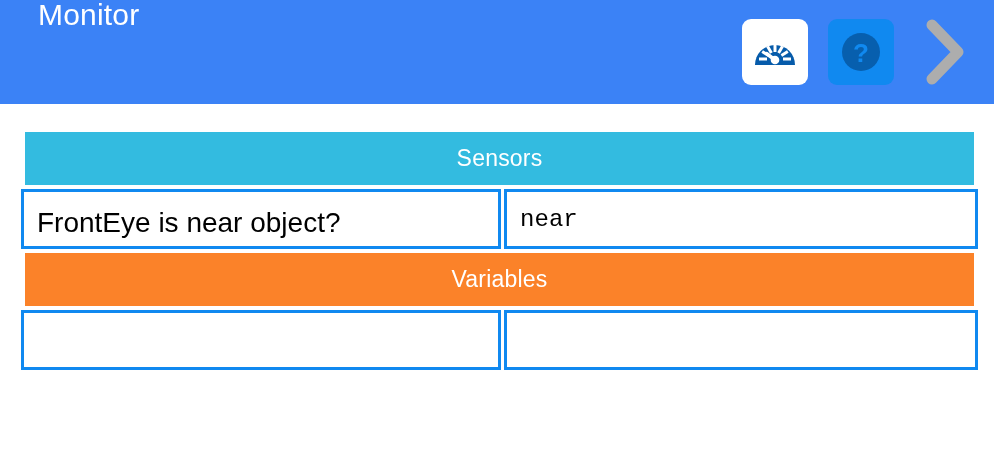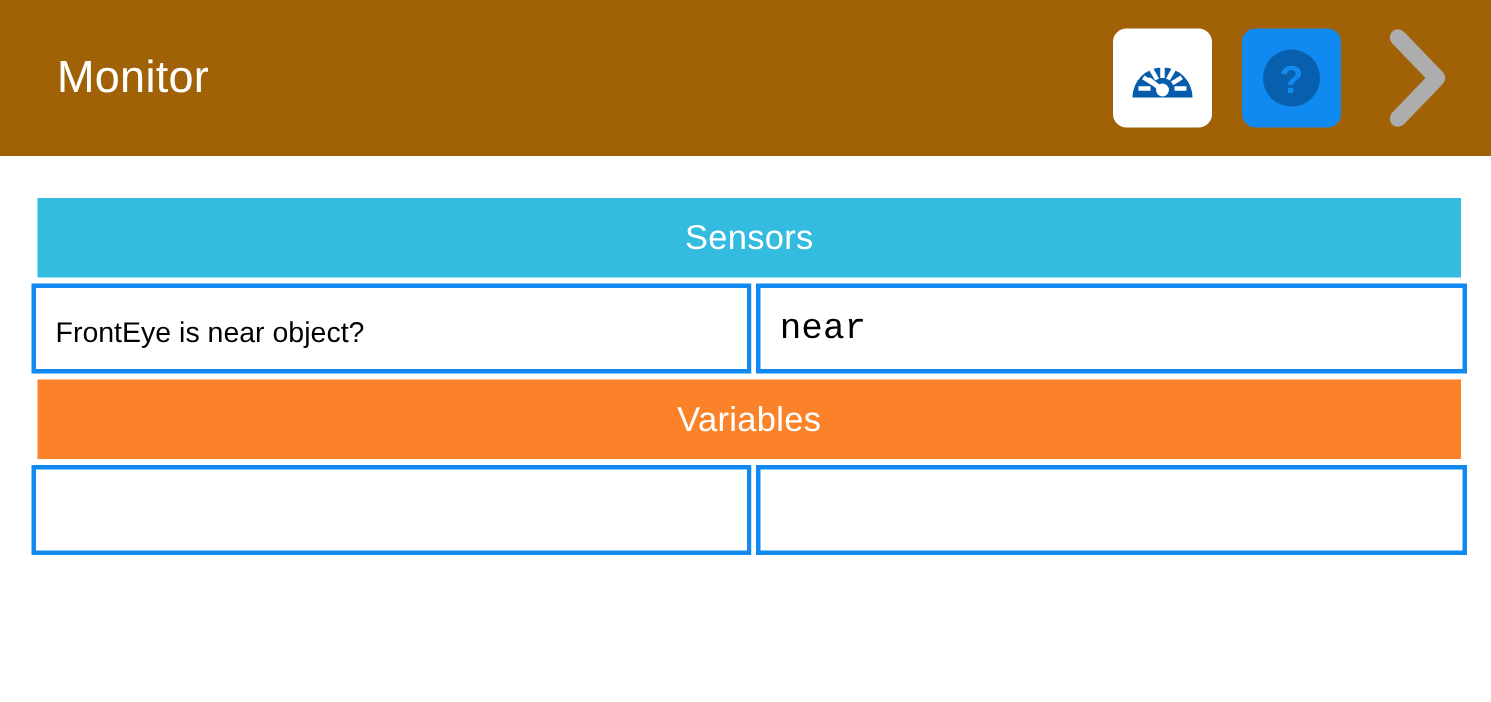--- a/index.html
+++ b/index.html
@@ -12,23 +12,22 @@
     height: 468px;
     overflow: hidden;
     font-family: "Liberation Sans", sans-serif;
     -webkit-font-smoothing: antialiased;
   }
 
   
   .appbar {
     position: relative;
     height: 104px;
-    background: #a16207;
+    background: #3b82f6;
     display: flex;
-    align-items: center;
     box-sizing: border-box;
     padding: 0 18px 0 38px;
   }
   .appbar-title {
     color: #ffffff;
     font-size: 30px;
     font-weight: 500;
     letter-spacing: 0.2px;
     line-height: 1;
     white-space: nowrap;
@@ -92,21 +91,21 @@
   .cell {
     border: 3px solid #1089F0;
     background: #ffffff;
     box-sizing: border-box;
     height: 60px;
     vertical-align: middle;
   }
   .cell-name {
     width: 481px;
     padding: 8px 0 0 13px;
-    font-size: 19px;
+    font-size: 28px;
     color: #000000;
     font-family: "Liberation Sans", sans-serif;
     white-space: nowrap;
     overflow: hidden;
   }
   .cell-value {
     width: 476px;
     padding: 0 0 0 13px;
     font-size: 24px;
     color: #000000;

